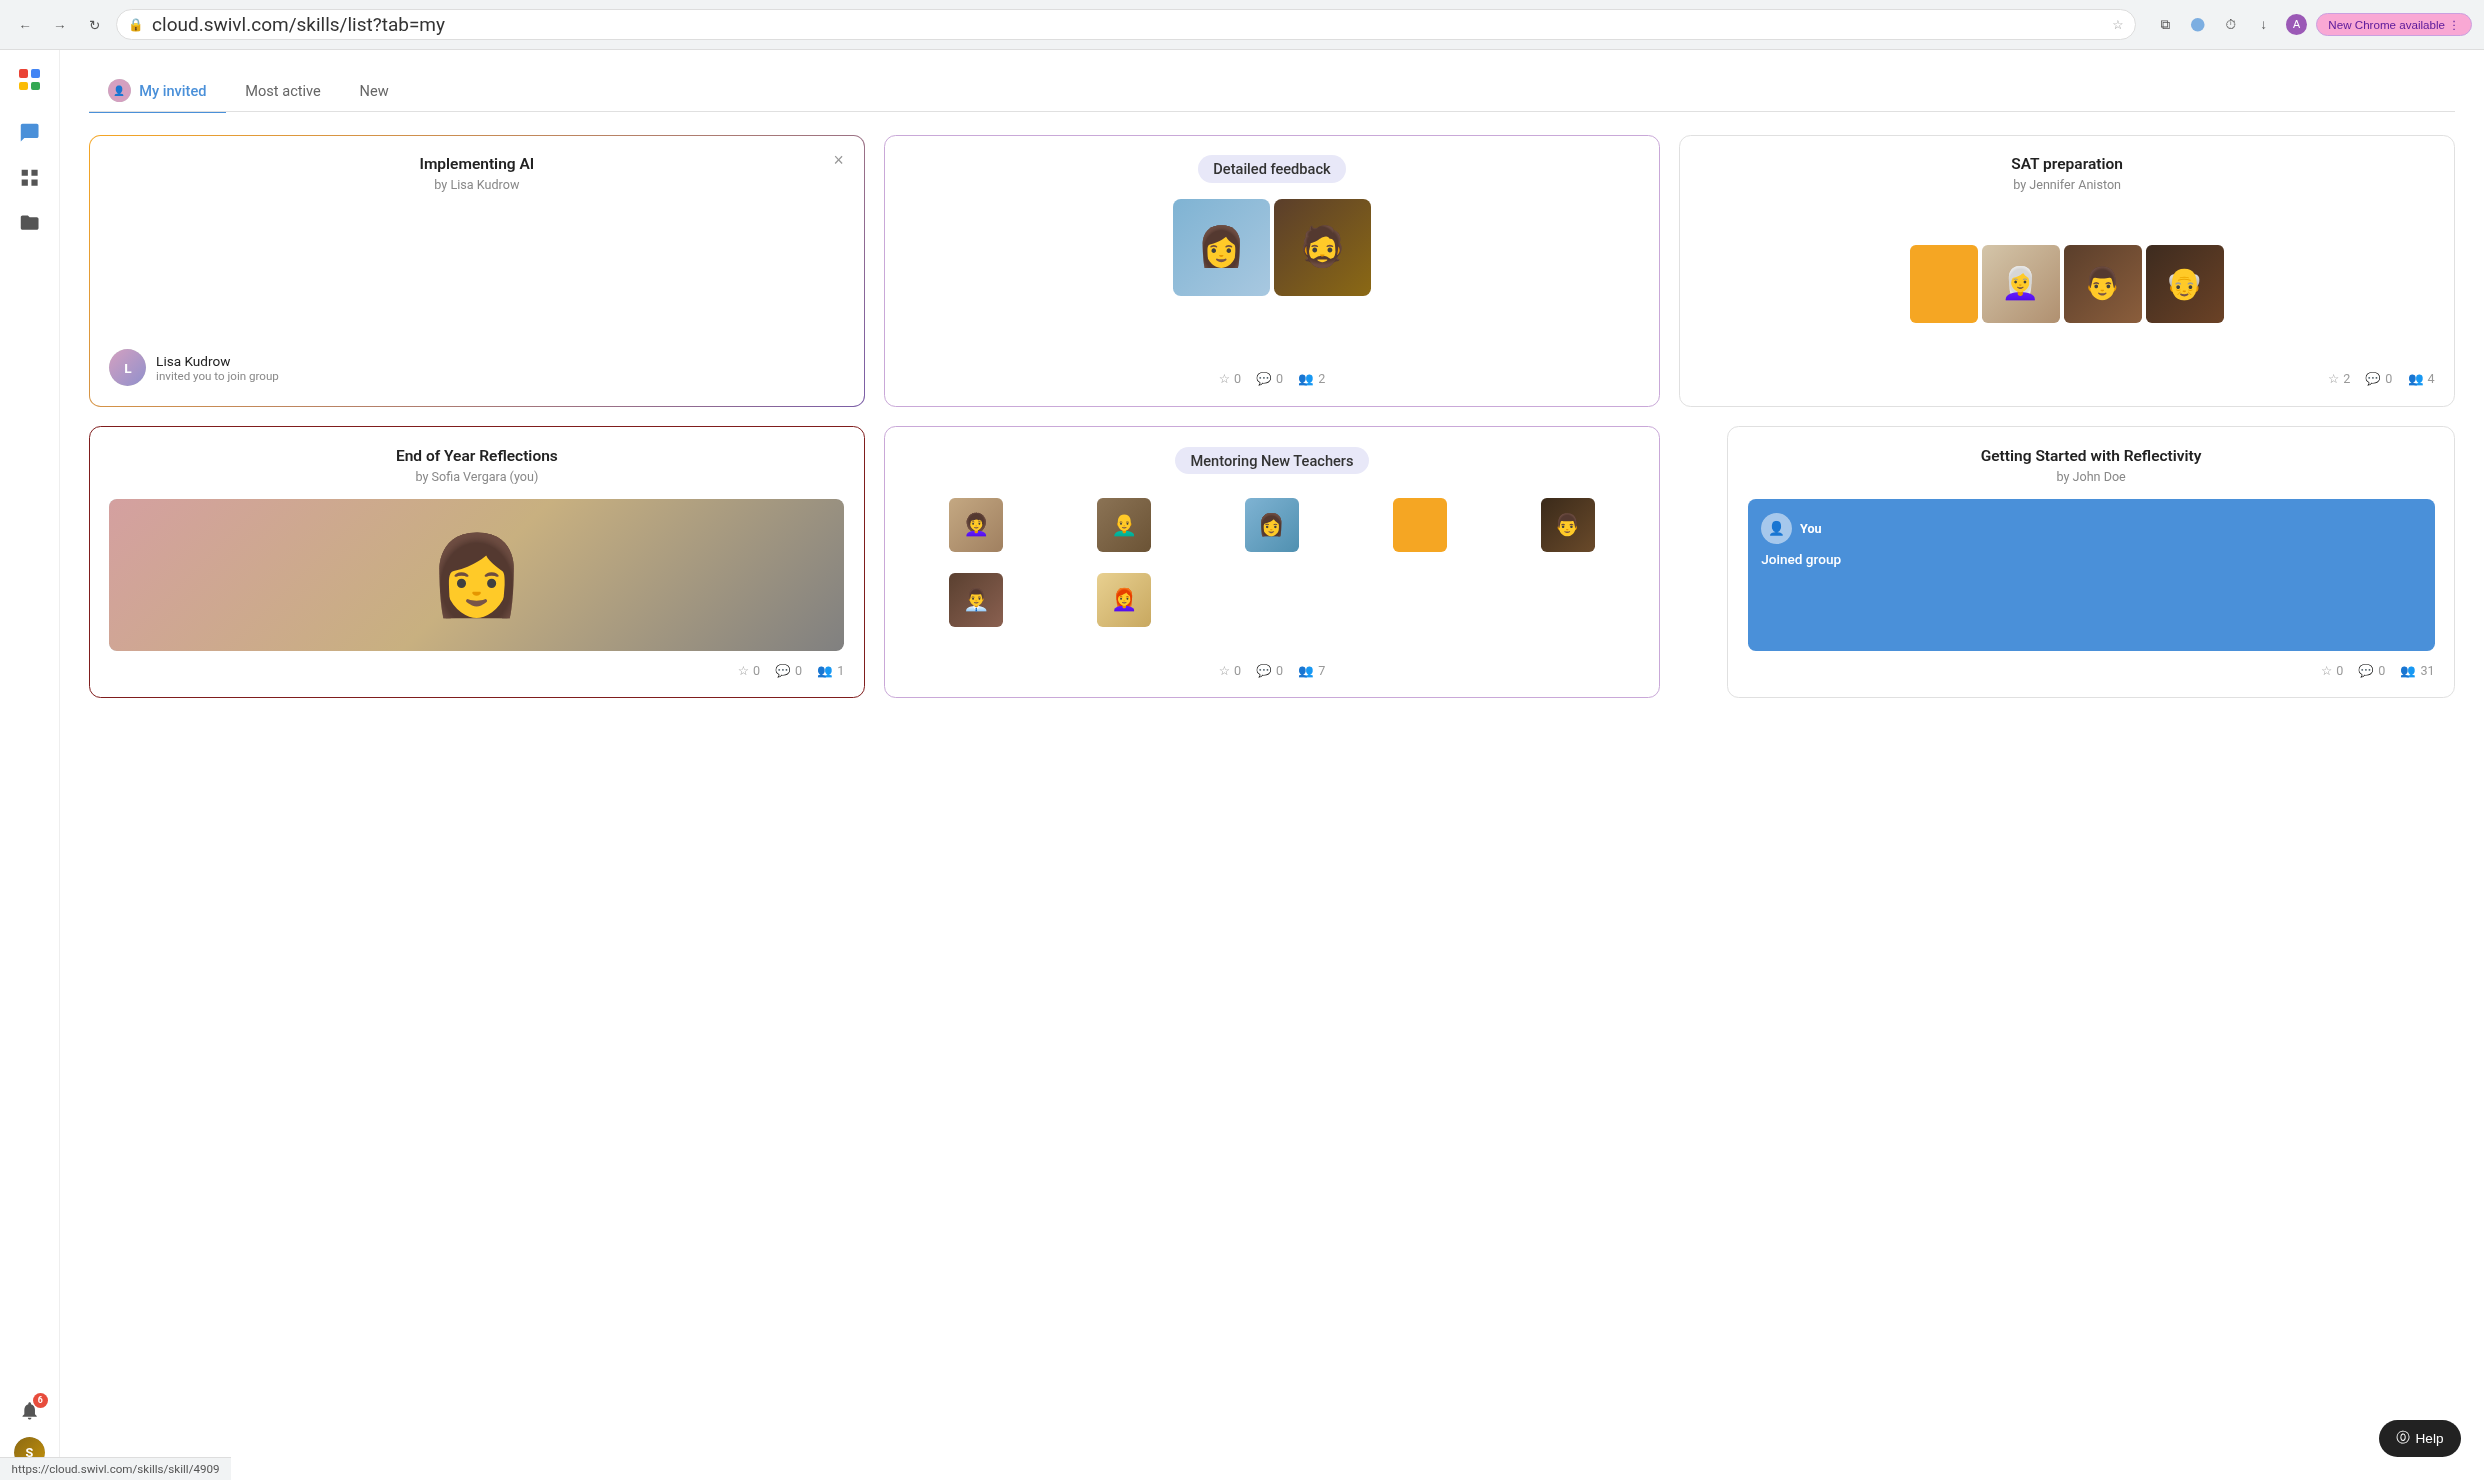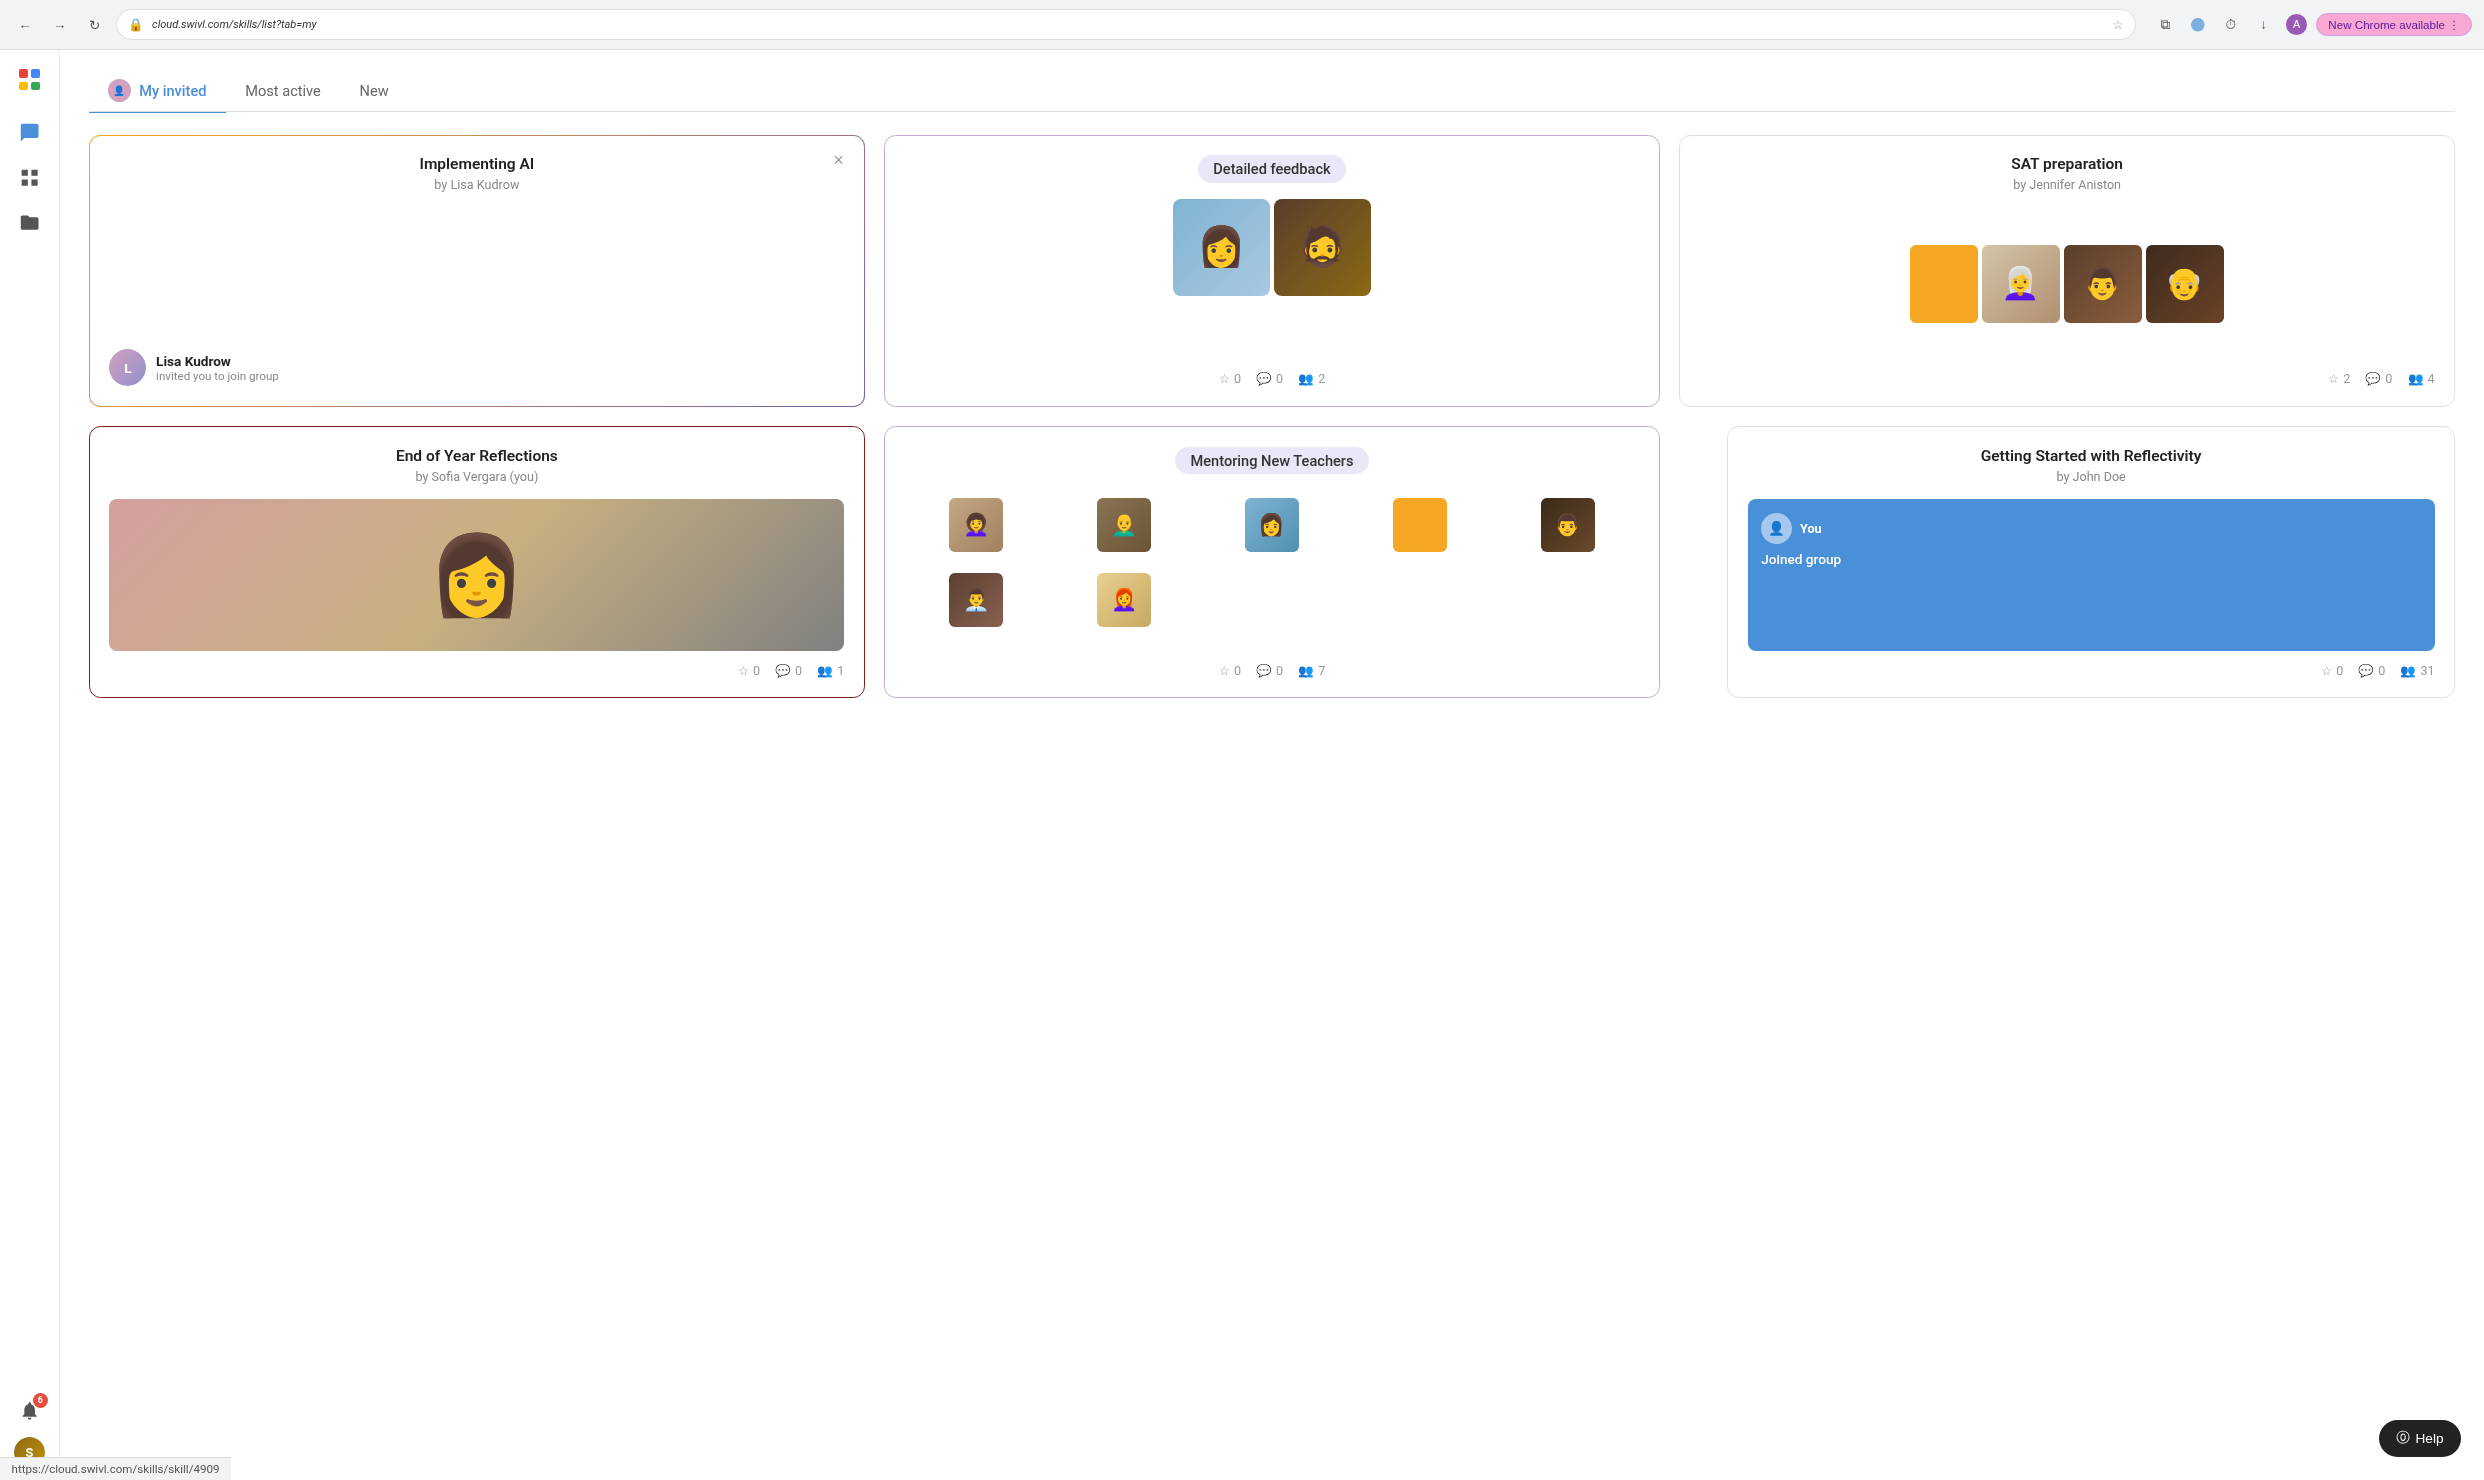--- a/index.html
+++ b/index.html
@@ -31,21 +31,21 @@
       background: white;
       border-radius: 15.5px;
       display: flex;
       align-items: center;
       padding: 0 11.6px;
       gap: 7.8px;
       border: 1px solid #ddd;
       font-size: 12.6px;
       color: #333;
     }
-    .address-bar-url { flex: 1; color: #333; font-size: 11px; font-style: italic; }
+    .address-bar-url { flex: 1; color: #333; font-size: 19px; }
     .browser-actions {
       display: flex; align-items: center; gap: 5.8px; margin-left: 7.8px;
     }
     .browser-action-btn {
       width: 27px; height: 27px;
       border-radius: 50%;
       border: none;
       background: transparent;
       cursor: pointer;
       display: flex; align-items: center; justify-content: center;
@@ -225,21 +225,21 @@
       margin-top: auto;
       padding-top: 11.6px;
     }
     .card-invite-avatar {
       width: 37px; height: 37px;
       border-radius: 50%;
       background: #ccc;
       overflow: hidden;
       flex-shrink: 0;
     }
-    .card-invite-text .invite-name { font-weight: 700; font-size: 13.6px; color: #222; }
+    .card-invite-text .invite-name { font-weight: 400; font-size: 13.6px; color: #222; }
     .card-invite-text .invite-desc { font-size: 11.6px; color: #888; }
 
     
     .group-badge {
       display: inline-block;
       background: #e8e8f8;
       border-radius: 19.4px;
       padding: 4.9px 15.5px;
       font-size: 14.6px;
       font-weight: 500;

